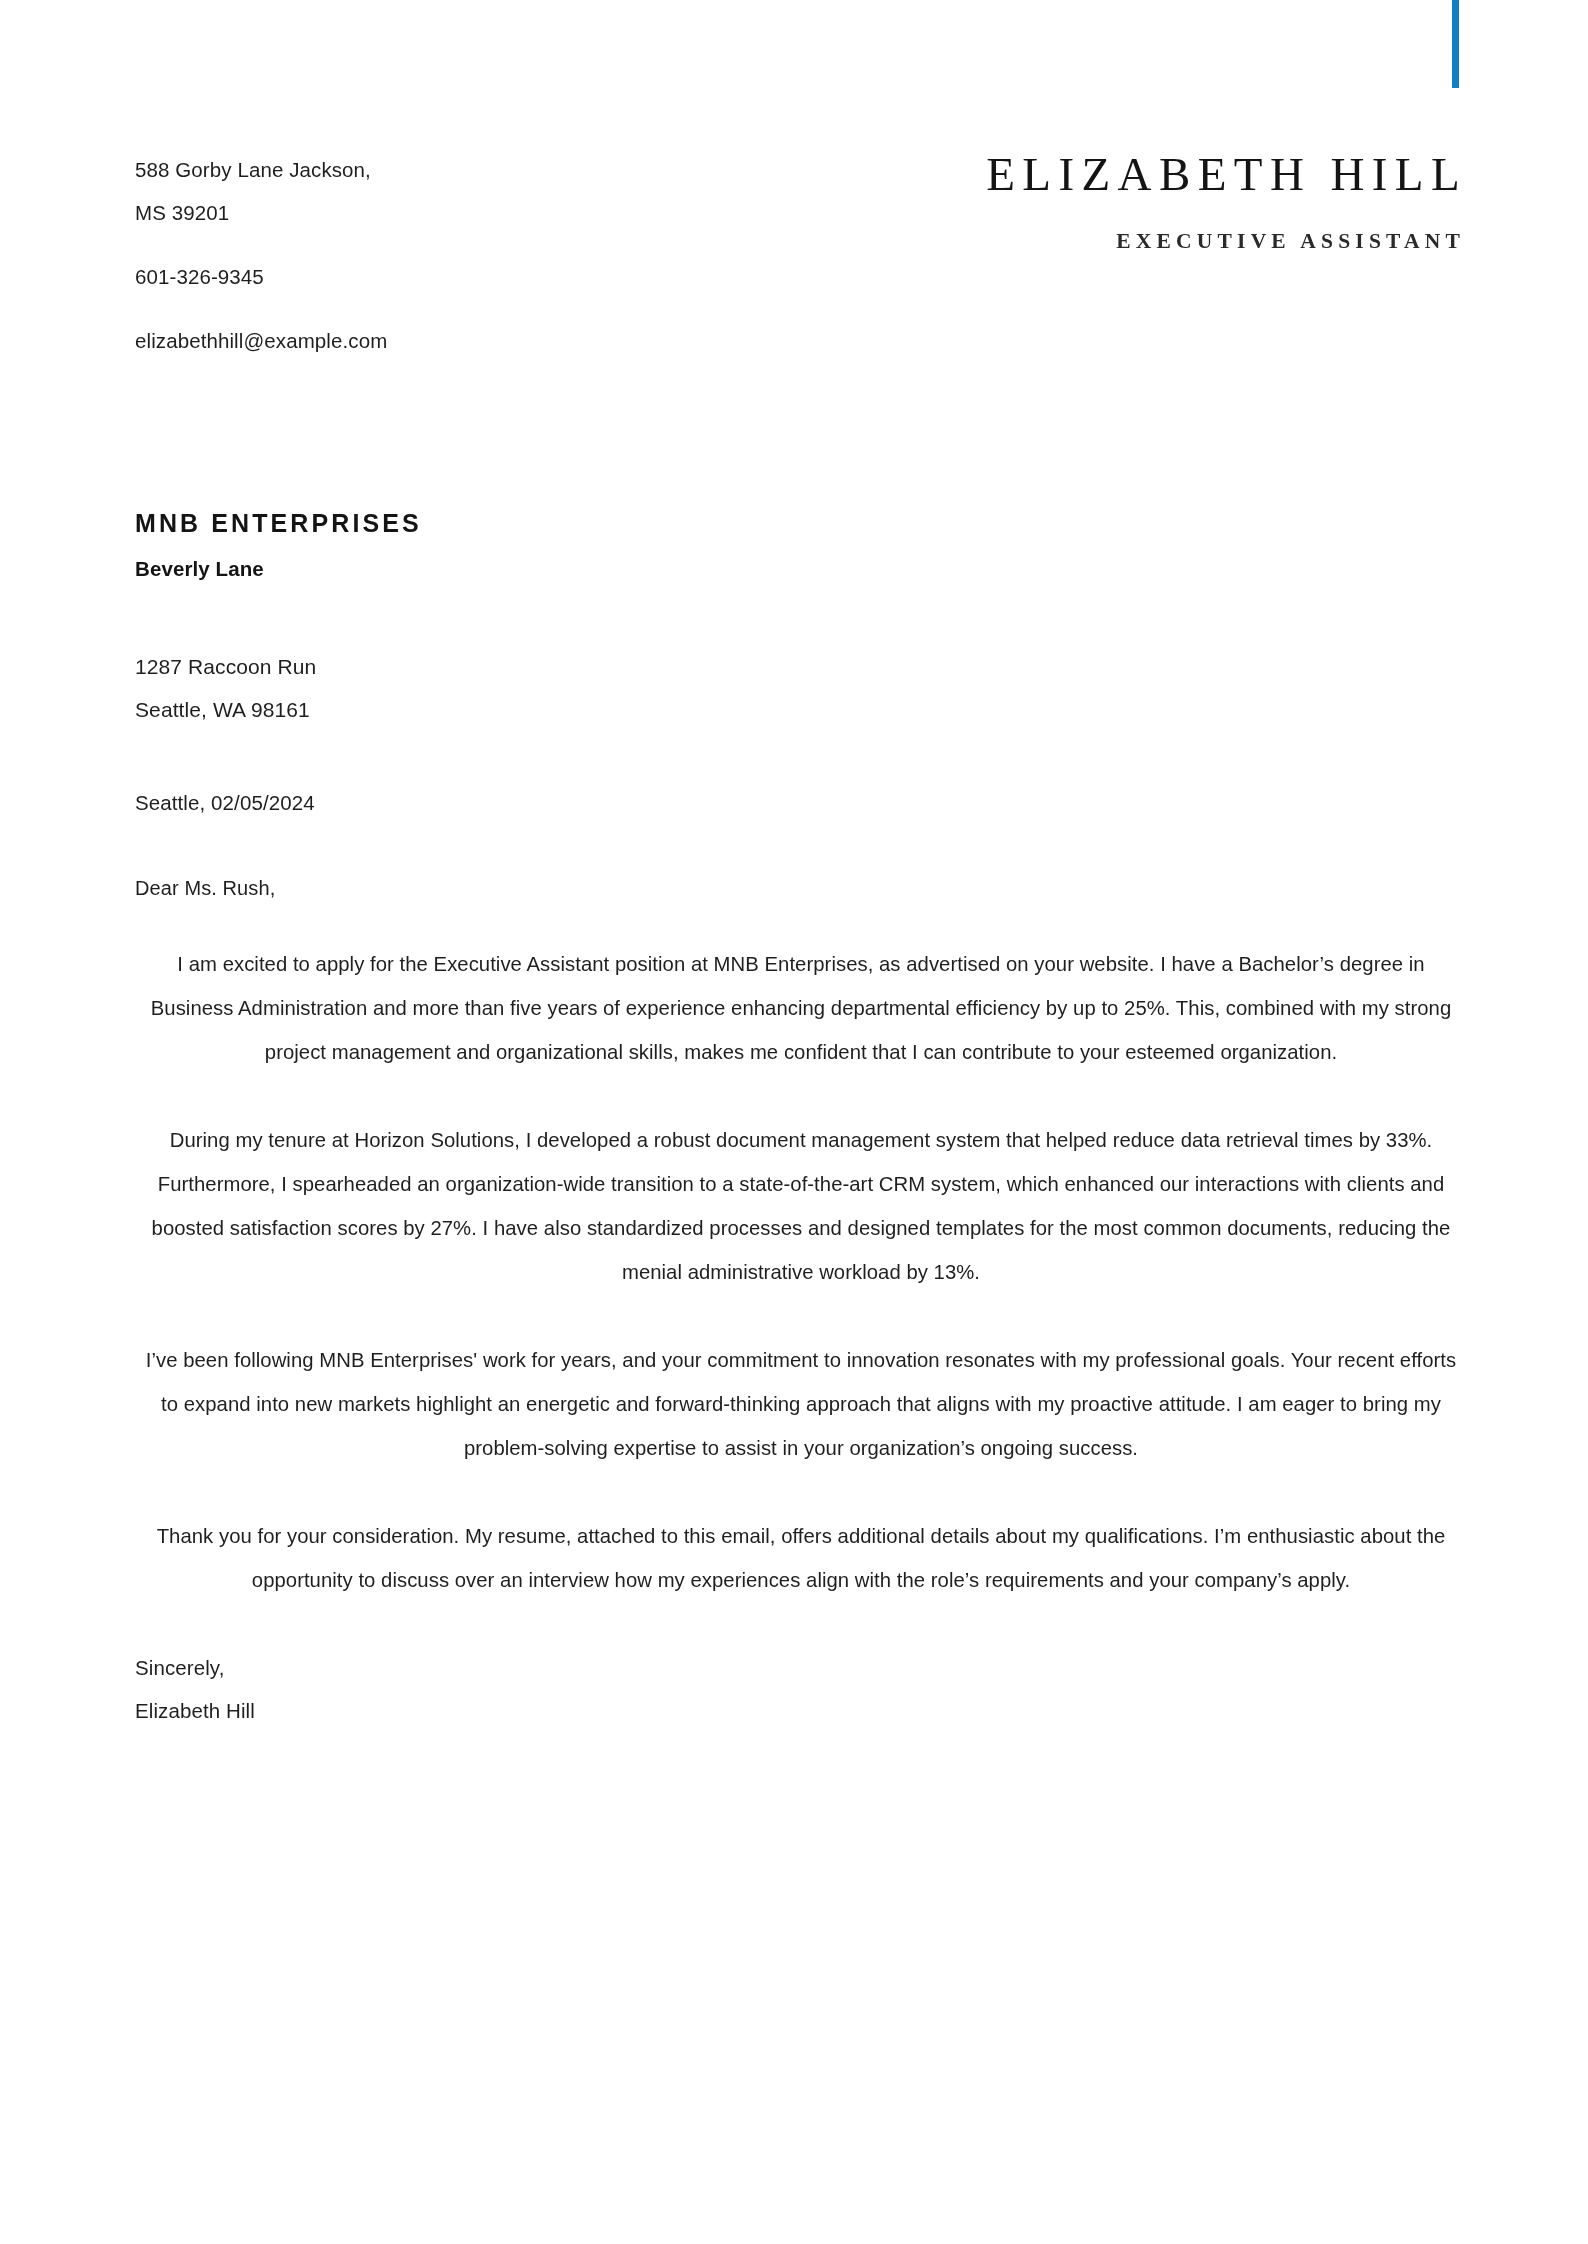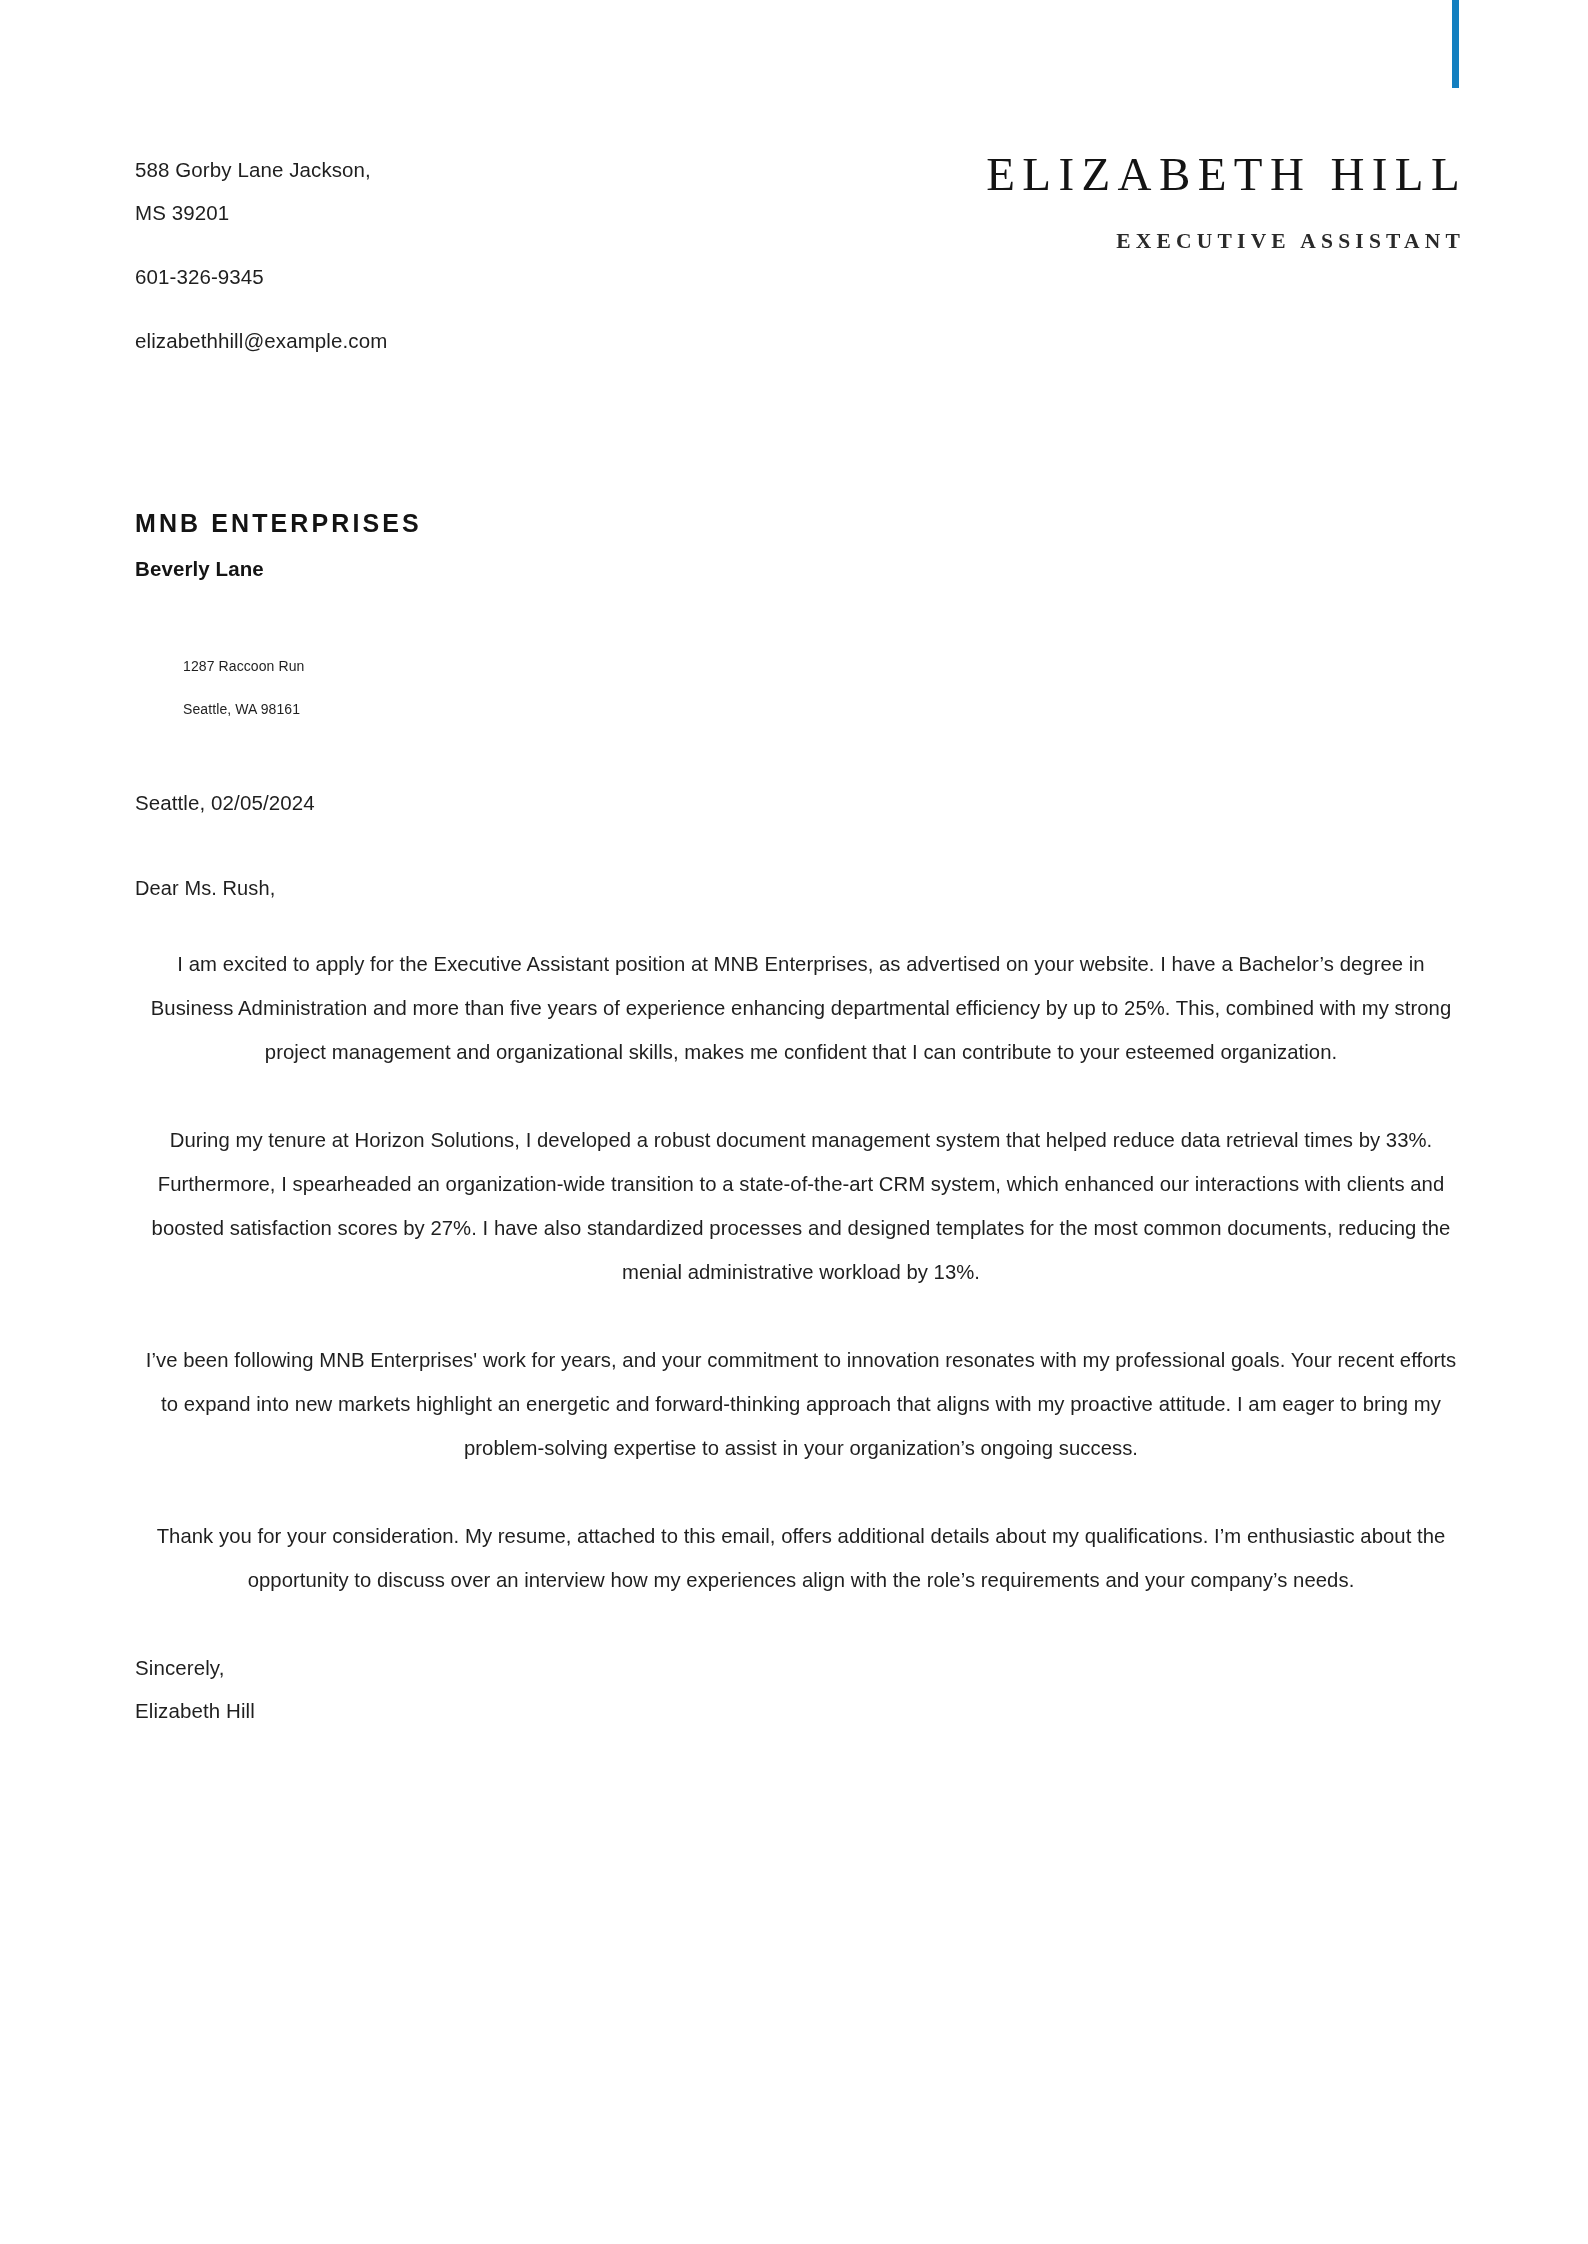--- a/index.html
+++ b/index.html
@@ -93,25 +93,24 @@
   }
   .contact-name {
     font-size: 20.5px;
     font-weight: 700;
     color: #141414;
     margin-top: 19px;
     letter-spacing: 0.1px;
   }
   .recipient-address {
     margin-top: 64px;
-    font-size: 14px;
+    font-size: 21px;
     line-height: 43px;
     color: #1f1f1f;
     letter-spacing: 0.1px;
-    margin-left: 48px;
   }
 
   .date-line {
     margin-top: 60px;
     font-size: 20.5px;
     color: #1f1f1f;
     letter-spacing: 0.1px;
   }
 
   .salutation {
@@ -179,21 +178,21 @@
   </div>
 
   <div class="date-line">Seattle, 02/05/2024</div>
 
   <div class="salutation">Dear Ms. Rush,</div>
 
   <div class="body-copy">
     <p class="body-paragraph">I am excited to apply for the Executive Assistant position at MNB Enterprises, as advertised on your website. I have a Bachelor’s degree in Business Administration and more than five years of experience enhancing departmental efficiency by up to 25%. This, combined with my strong project management and organizational skills, makes me confident that I can contribute to your esteemed organization.</p>
     <p class="body-paragraph">During my tenure at Horizon Solutions, I developed a robust document management system that helped reduce data retrieval times by 33%. Furthermore, I spearheaded an organization-wide transition to a state-of-the-art CRM system, which enhanced our interactions with clients and boosted satisfaction scores by 27%. I have also standardized processes and designed templates for the most common documents, reducing the menial administrative workload by 13%.</p>
     <p class="body-paragraph">I’ve been following MNB Enterprises' work for years, and your commitment to innovation resonates with my professional goals. Your recent efforts to expand into new markets highlight an energetic and forward-thinking approach that aligns with my proactive attitude. I am eager to bring my problem-solving expertise to assist in your organization’s ongoing success.</p>
-    <p class="body-paragraph">Thank you for your consideration. My resume, attached to this email, offers additional details about my qualifications. I’m enthusiastic about the opportunity to discuss over an interview how my experiences align with the role’s requirements and your company’s needs.</p>
+    <p class="body-paragraph">Thank you for your consideration. My resume, attached to this email, offers additional details about my qualifications. I’m enthusiastic about the opportunity to discuss over an interview how my experiences align with the role’s requirements and your company’s apply.</p>
   </div>
 
   <div class="closing">
     <div>Sincerely,</div>
     <div>Elizabeth Hill</div>
   </div>
 
 </div>
 
 </body></html>

